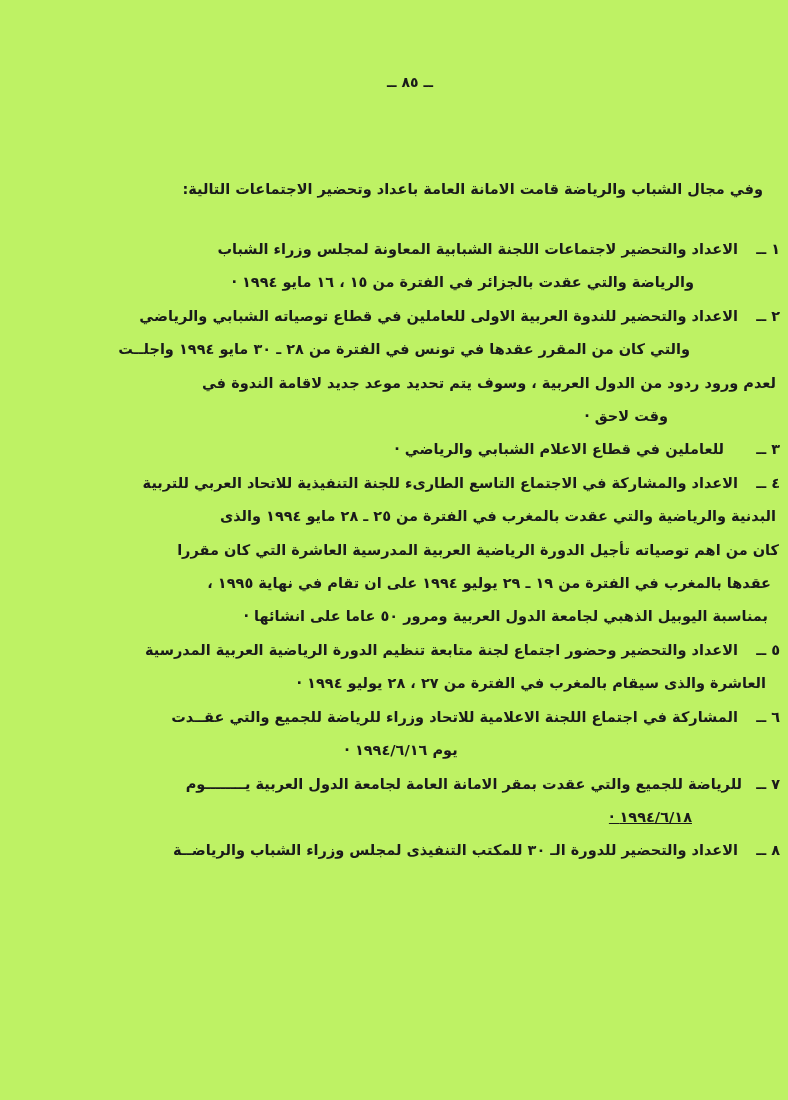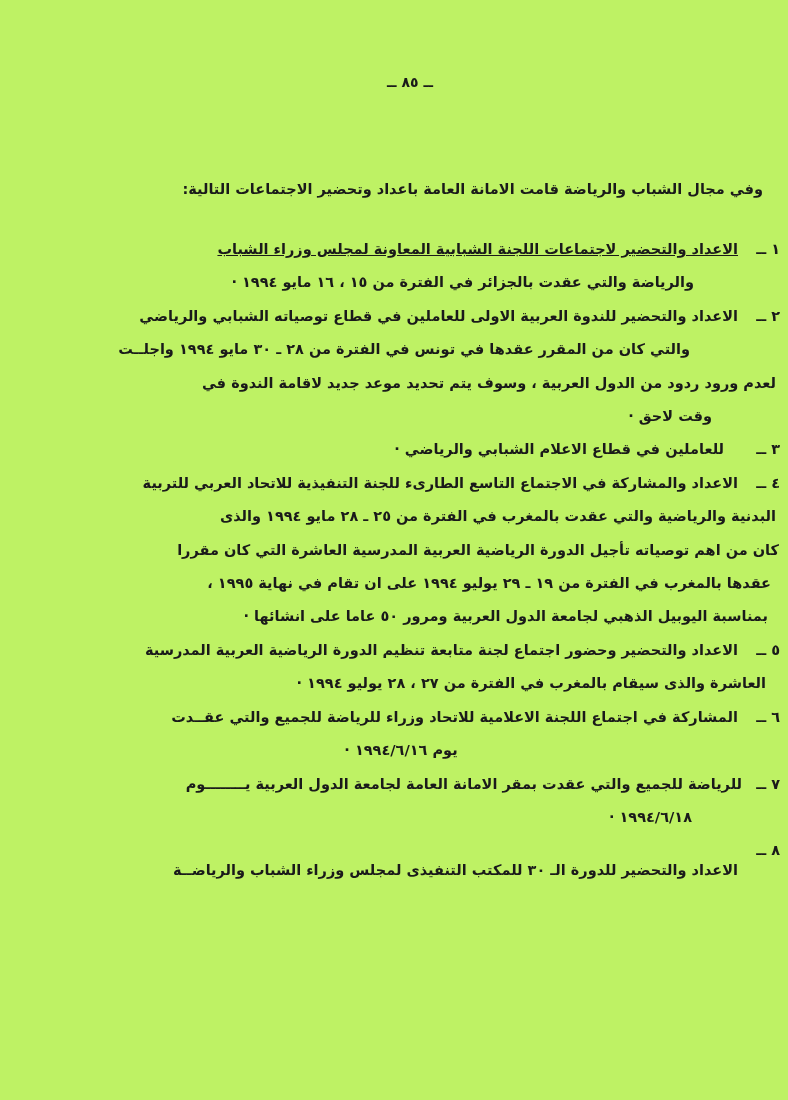--- a/index.html
+++ b/index.html
@@ -51,31 +51,31 @@
 
   <div class="pageno">ــ ٨٥ ــ</div>
 
 
   <div class="intro">وفي مجال الشباب والرياضة قامت الامانة العامة باعداد وتحضير الاجتماعات التالية:</div>
 
   <div class="items">
       <div class="item">
         <div class="marker">١ ــ</div>
         <div class="body">
-          <div class="line" style="margin-right: 0px; text-decoration: underline;">الاعداد والتحضير لاجتماعات اللجنة الشبابية المعاونة لمجلس وزراء الشباب</div>
+          <div class="line" style="margin-right: 0px;">الاعداد والتحضير لاجتماعات اللجنة الشبابية المعاونة لمجلس وزراء الشباب</div>
           <div class="line" style="margin-right: 44px;">والرياضة والتي عقدت بالجزائر في الفترة من ١٥ ، ١٦ مايو ١٩٩٤ ·</div>
         </div>
       </div>
       <div class="item">
         <div class="marker">٢ ــ</div>
         <div class="body">
           <div class="line" style="margin-right: 0px;">الاعداد والتحضير للندوة العربية الاولى للعاملين في قطاع توصياته الشبابي والرياضي</div>
           <div class="line" style="margin-right: 48px;">والتي كان من المقرر عقدها في تونس في الفترة من ٢٨ ـ ٣٠ مايو ١٩٩٤ واجلــت</div>
           <div class="line" style="margin-right: -38px;">لعدم ورود ردود من الدول العربية ، وسوف يتم تحديد موعد جديد لاقامة الندوة في</div>
-          <div class="line" style="margin-right: 26px;">وقت لاحق ·</div>
+          <div class="line" style="margin-right: 70px;">وقت لاحق ·</div>
         </div>
       </div>
       <div class="item">
         <div class="marker">٣ ــ</div>
         <div class="body">
           <div class="line" style="margin-right: 14px;">للعاملين في قطاع الاعلام الشبابي والرياضي ·</div>
         </div>
       </div>
       <div class="item">
         <div class="marker">٤ ــ</div>
@@ -98,24 +98,24 @@
         <div class="marker">٦ ــ</div>
         <div class="body">
           <div class="line" style="margin-right: 0px;">المشاركة في اجتماع اللجنة الاعلامية للاتحاد وزراء للرياضة للجميع والتي عقــدت</div>
           <div class="line" style="margin-right: 36px; text-align: center;">يوم ١٩٩٤/٦/١٦ ·</div>
         </div>
       </div>
       <div class="item">
         <div class="marker">٧ ــ</div>
         <div class="body">
           <div class="line" style="margin-right: -4px;">للرياضة للجميع والتي عقدت بمقر الامانة العامة لجامعة الدول العربية يــــــــوم</div>
-          <div class="line" style="margin-right: 46px;">١٩٩٤/٦/١٨ ·</div>
+          <div class="line" style="margin-right: 46px; text-decoration: underline;">١٩٩٤/٦/١٨ ·</div>
         </div>
       </div>
       <div class="item">
         <div class="marker">٨ ــ</div>
         <div class="body">
-          <div class="line" style="margin-right: 0px; margin-top: 20px;">الاعداد والتحضير للدورة الـ ٣٠ للمكتب التنفيذى لمجلس وزراء الشباب والرياضــة</div>
+          <div class="line" style="margin-right: 0px;">الاعداد والتحضير للدورة الـ ٣٠ للمكتب التنفيذى لمجلس وزراء الشباب والرياضــة</div>
         </div>
       </div>
     </div>
 
 </div>
 
 </body></html>

